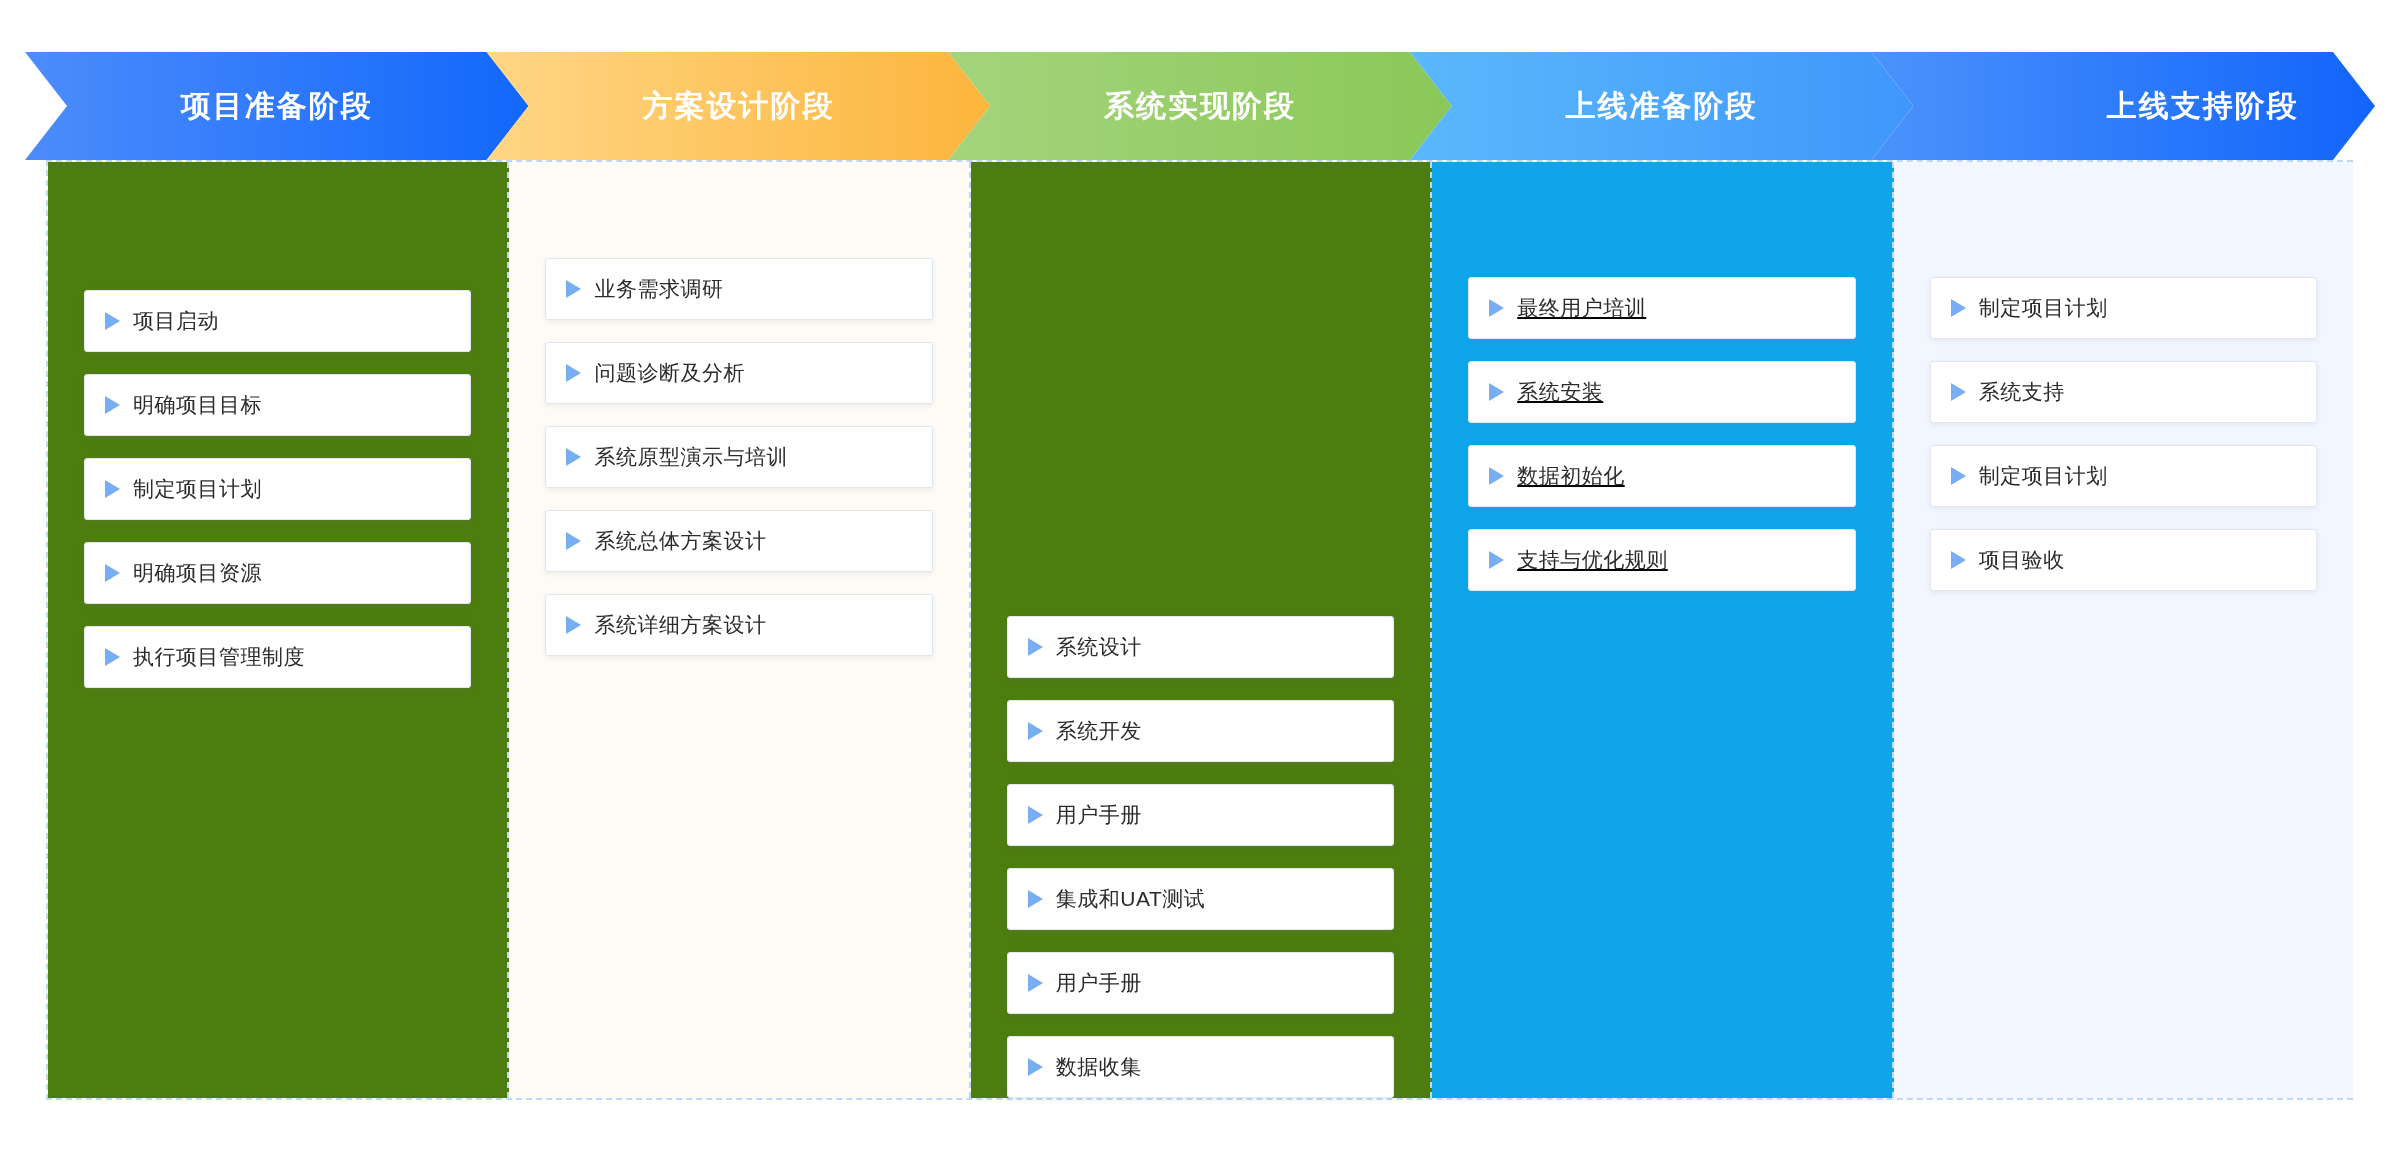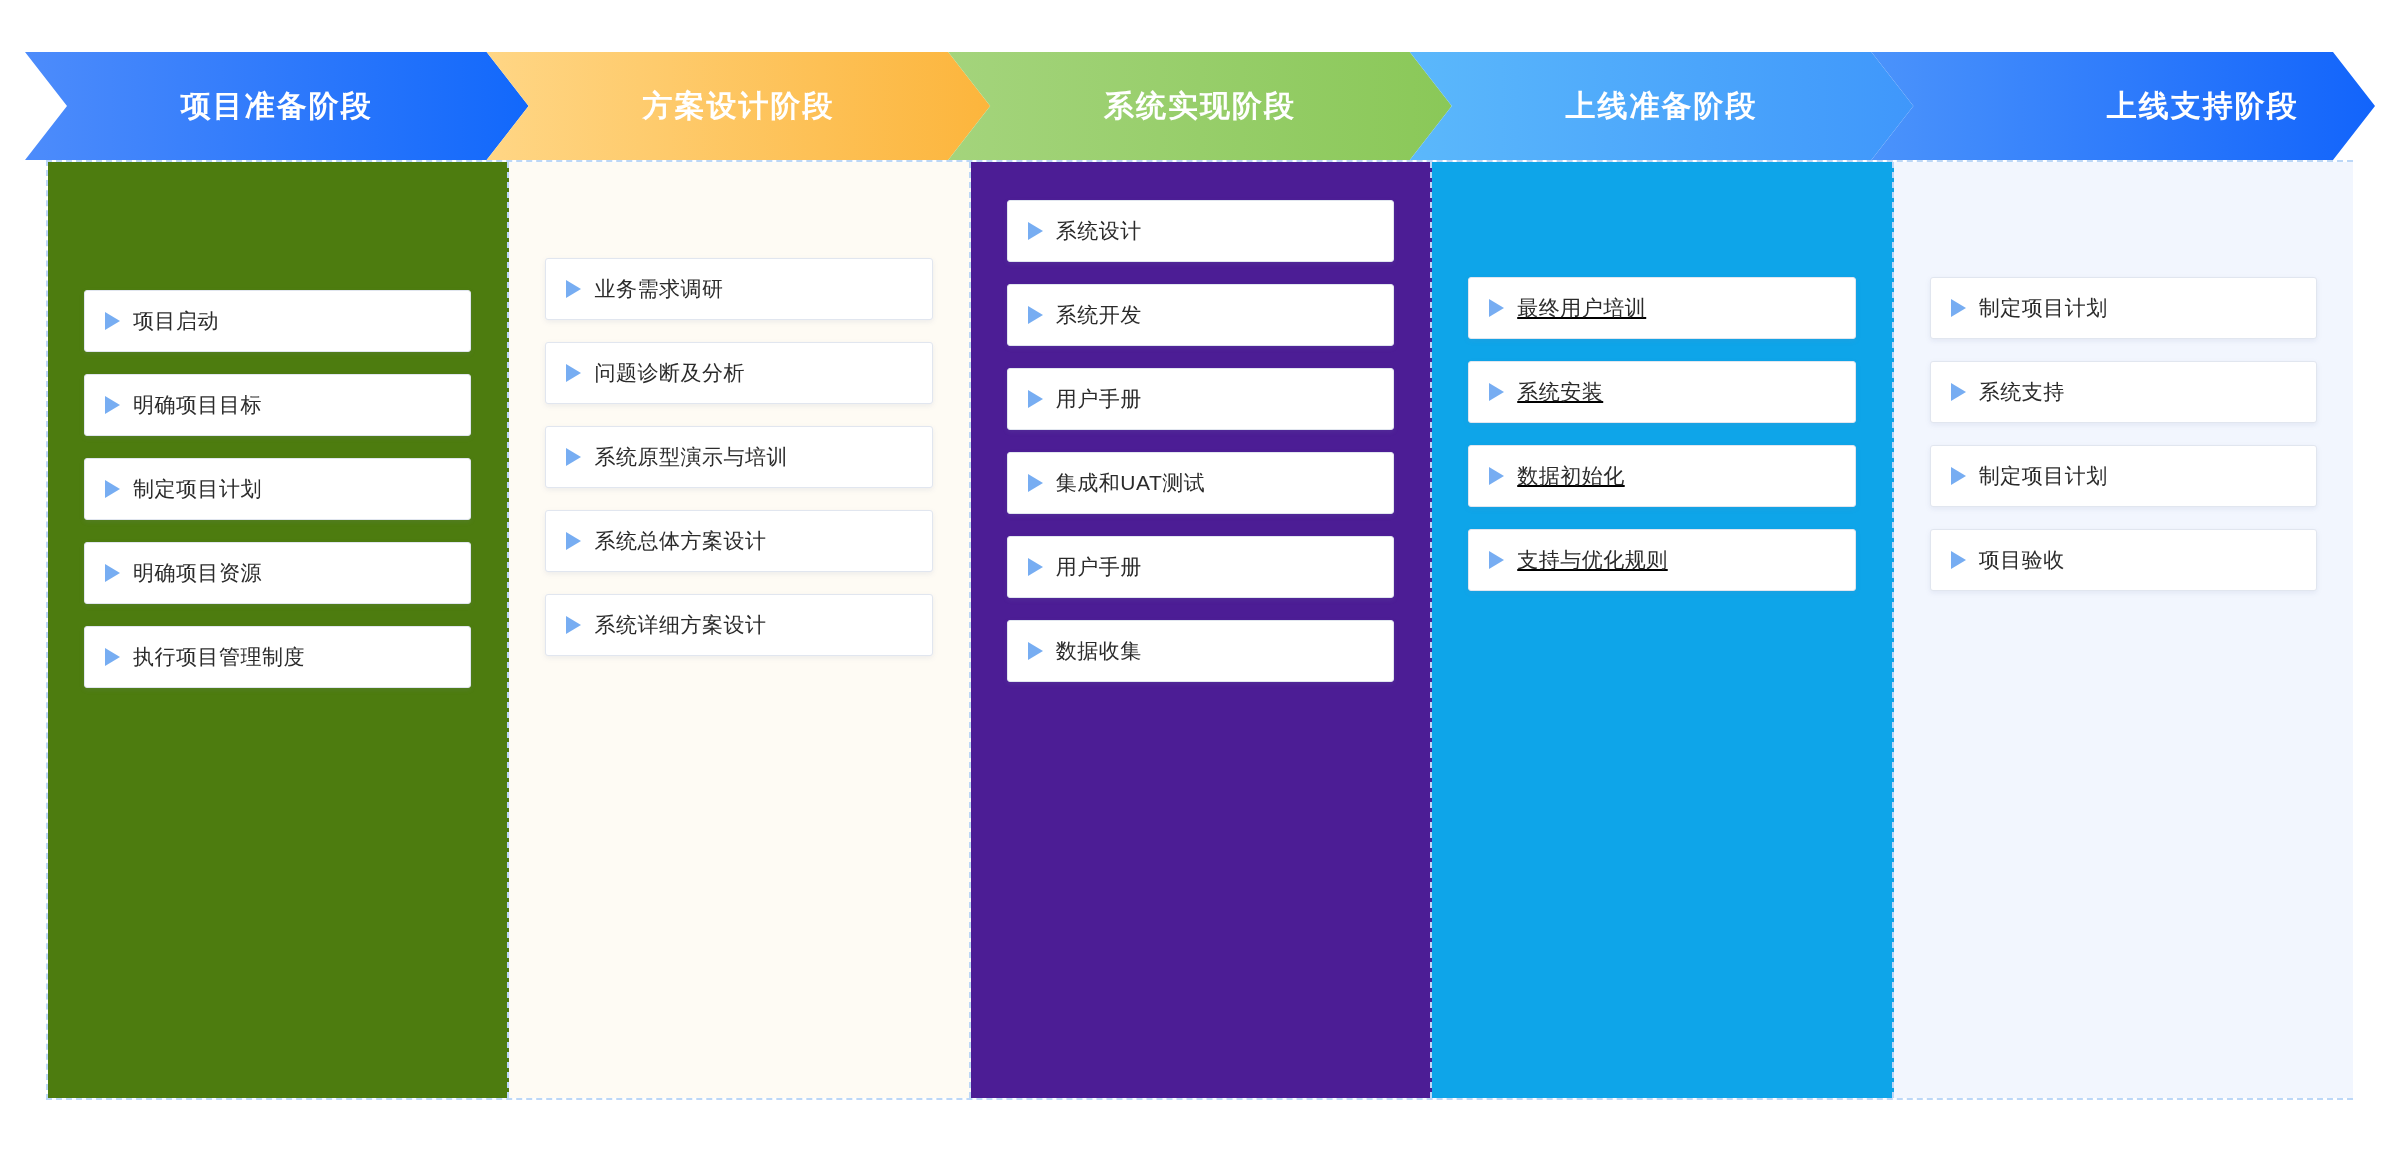--- a/index.html
+++ b/index.html
@@ -195,21 +195,21 @@
           <div class="task-card">
             <span class="tri-icon"></span>
             <span class="task-label">系统总体方案设计</span>
           </div>
           <div class="task-card">
             <span class="tri-icon"></span>
             <span class="task-label">系统详细方案设计</span>
           </div>
         </div>
       </div>
-      <div class="column" style="flex: 1 1 0px; background: #4c1d95;">
+      <div class="column" style="flex: 1 1 0px; background: #4d7c0f; justify-content: flex-end;">
         <div class="col-inner" style="margin-top: 38px;">
           <div class="task-card">
             <span class="tri-icon"></span>
             <span class="task-label">系统设计</span>
           </div>
           <div class="task-card">
             <span class="tri-icon"></span>
             <span class="task-label">系统开发</span>
           </div>
           <div class="task-card">

